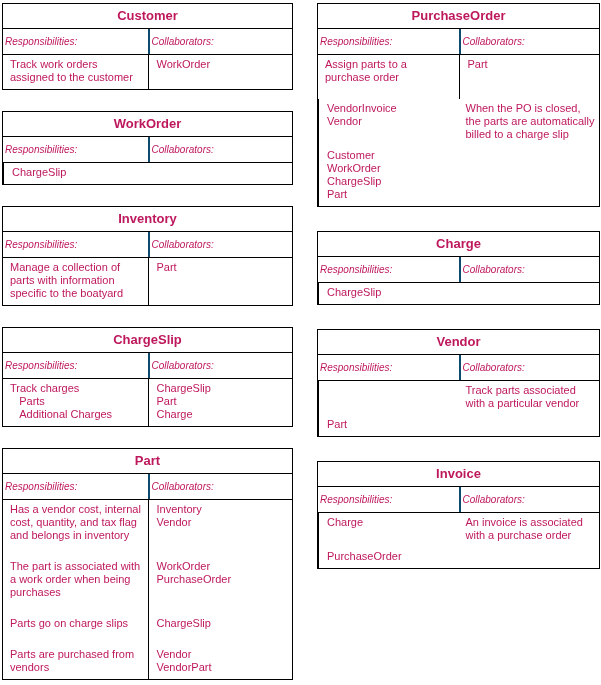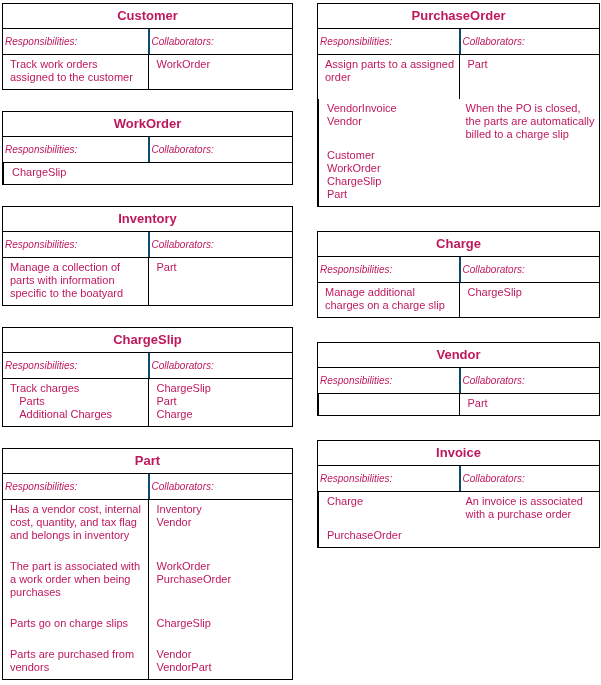--- a/index.html
+++ b/index.html
@@ -150,52 +150,52 @@
 
     <div class="col col-right">
 
       <section class="card">
         <div class="card-title">PurchaseOrder</div>
         <div class="card-head">
           <div class="head-cell">Responsibilities:</div>
           <div class="head-cell right">Collaborators:</div>
         </div>
         <div class="card-body">
-          <div class="cell resp gap">Assign parts to a assigned order</div>
+          <div class="cell resp gap">Assign parts to a purchase order</div>
           <div class="cell collab gap">Part</div>
           <div class="cell collab gap">VendorInvoice
 Vendor</div>
           <div class="cell resp">When the PO is closed, the parts are automatically billed to a charge slip</div>
           <div class="cell collab">Customer
 WorkOrder
 ChargeSlip
 Part</div>
         </div>
       </section>
 
       <section class="card">
         <div class="card-title">Charge</div>
         <div class="card-head">
           <div class="head-cell">Responsibilities:</div>
           <div class="head-cell right">Collaborators:</div>
         </div>
         <div class="card-body">
-          <div class="cell resp">Manage additional charges on a charge slip</div>
           <div class="cell collab">ChargeSlip</div>
         </div>
       </section>
 
       <section class="card">
         <div class="card-title">Vendor</div>
         <div class="card-head">
           <div class="head-cell">Responsibilities:</div>
           <div class="head-cell right">Collaborators:</div>
         </div>
         <div class="card-body">
           <div class="cell collab gap"></div>
+          <div class="cell resp">Track parts associated with a particular vendor</div>
           <div class="cell collab">Part</div>
         </div>
       </section>
 
       <section class="card">
         <div class="card-title">Invoice</div>
         <div class="card-head">
           <div class="head-cell">Responsibilities:</div>
           <div class="head-cell right">Collaborators:</div>
         </div>

